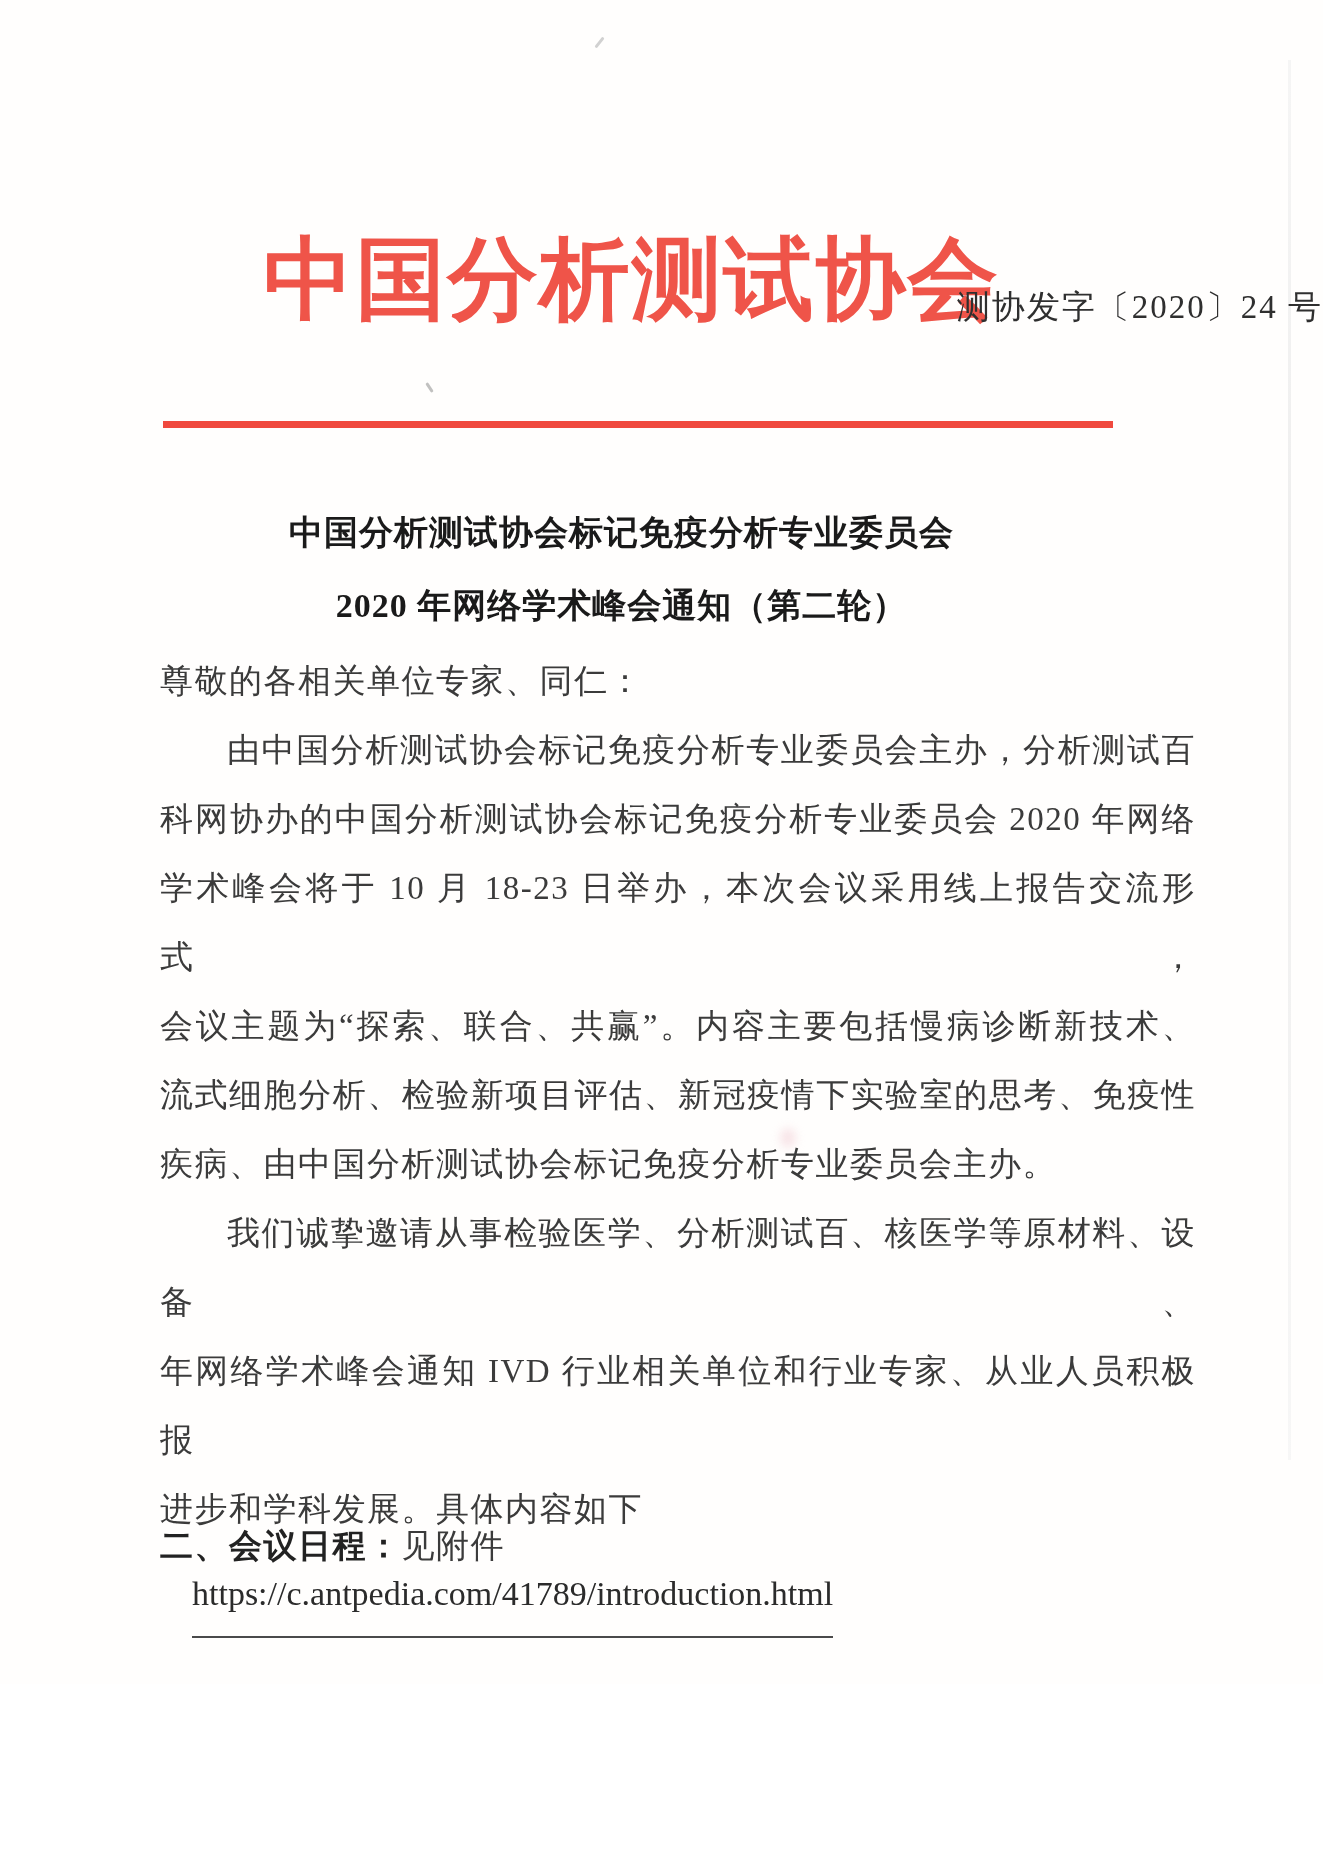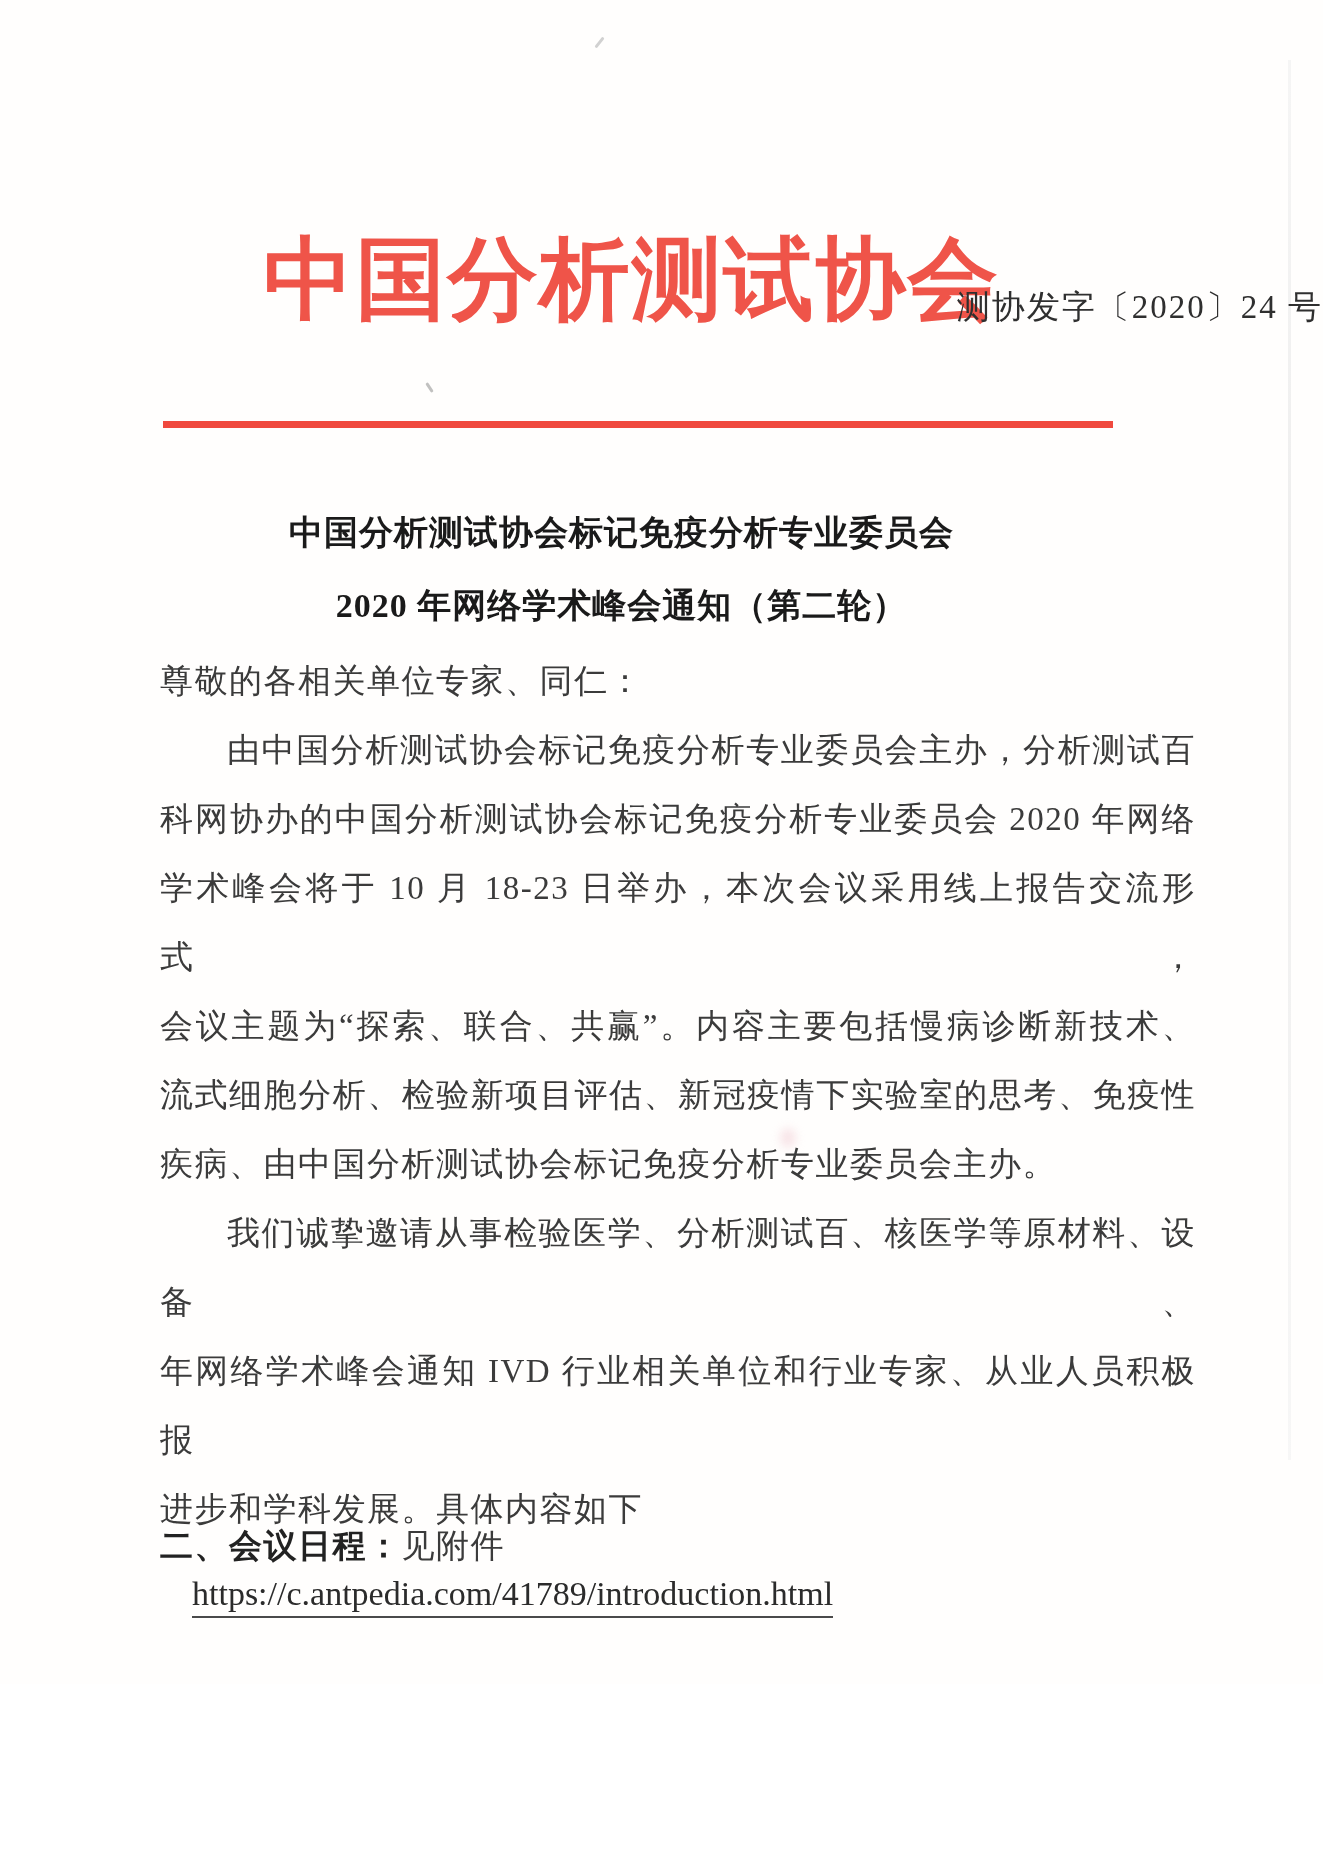--- a/index.html
+++ b/index.html
@@ -79,21 +79,21 @@
   .item.i3{top:1586px;}
   .item .label{font-weight:700;color:#222;}
 
   
   .reg-link{
     position:absolute;top:1572px;left:192px;
     font-size:34px;line-height:44px;
     color:#2b2b2b;
     text-decoration:none;
     border-bottom:2px solid #4a4a4a;
-    padding-bottom:0;
+    padding-bottom:20px;
     white-space:nowrap;
   }
   .page-number{
     position:absolute;top:1698px;left:0;width:100%;
     text-align:center;
     transform:translateX(-27px);
     font-size:28px;line-height:34px;
     color:#3a3a3a;
   }
 

